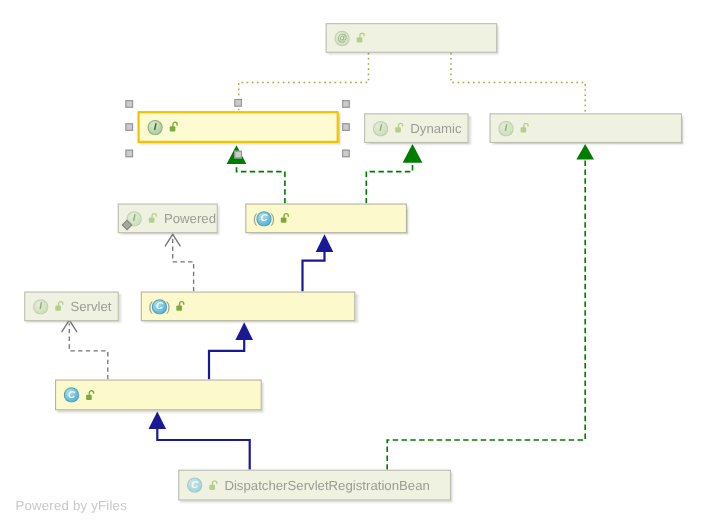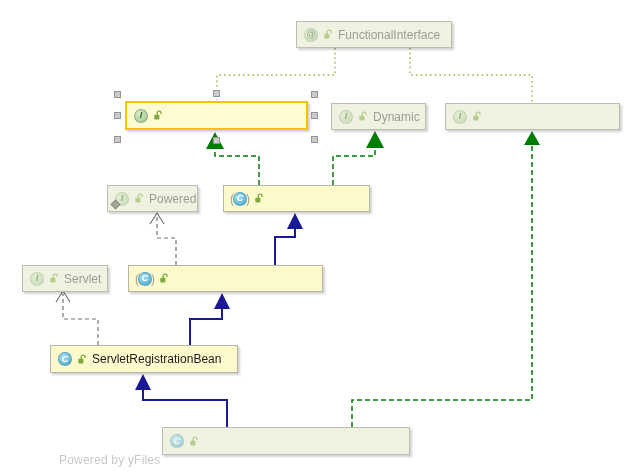--- a/index.html
+++ b/index.html
@@ -27,21 +27,21 @@
              color:#ffffff;border:1px solid rgba(60,130,160,.5);box-sizing:border-box;}
   .paren{color:#9f9f97;font-size:12px;line-height:1;margin:0 -1px;}
   .inner-mark{position:absolute;left:-3px;bottom:-2px;width:5px;height:5px;
               background:#a7a79d;border:1px solid #8b8b82;transform:rotate(45deg);}
   .lock{flex:0 0 auto;color:#7fa93d;margin-left:1px;}
 
   .handle{position:absolute;z-index:3;width:7px;height:7px;box-sizing:border-box;
           background:#cbcbcb;border:1px solid #949494;}
 
   .watermark{position:absolute;z-index:2;left:14px;top:453px;
-             font-size:12px;color:#c8c8c8;letter-spacing:.2px;margin-left:45px;}
+             font-size:12px;color:#c8c8c8;letter-spacing:.2px;}
 
   .ann-edge{fill:none;stroke-width:1.4;stroke-dasharray:1.5 3.2;}
   .impl-edge{fill:none;stroke-width:1.5;stroke-dasharray:5 3;}
   .ext-edge{fill:none;stroke-width:2;}
   .dep-edge{fill:none;stroke-width:1.2;stroke-dasharray:4 3;}
   .dep-arrow{fill:none;stroke-width:1.2;}
 </style>
 </head>
 <body>
 
@@ -80,21 +80,20 @@
 <div class="node muted" style="left:296px;top:21px;width:156px;height:27px;">
   <span class="iconwrap">
     <span class="cicon iface">
           <i>@</i>
         </span>
   </span>
   <svg class="lock" width="11" height="11" viewBox="0 0 12 12">
     <path d="M4.6 5.4 V3.4 A2.1 2.1 0 0 1 8.8 3.4 V4.4" fill="none" stroke="currentColor" stroke-width="1.4"></path>
     <rect x="1.4" y="5.2" width="5.6" height="5.2" rx="1" fill="currentColor"></rect>
   </svg>
-  <span class="label">FunctionalInterface</span>
 </div>
 
 <div class="node selected" style="left:125px;top:101px;width:183px;height:29px;">
   <span class="iconwrap">
     <span class="cicon iface">
           <i>I</i>
         </span>
   </span>
   <svg class="lock" width="11" height="11" viewBox="0 0 12 12">
     <path d="M4.6 5.4 V3.4 A2.1 2.1 0 0 1 8.8 3.4 V4.4" fill="none" stroke="currentColor" stroke-width="1.4"></path>
@@ -194,30 +193,30 @@
 <div class="node" style="left:50px;top:345px;width:188px;height:28px;">
   <span class="iconwrap">
     <span class="cicon cls">
           <i>C</i>
         </span>
   </span>
   <svg class="lock" width="11" height="11" viewBox="0 0 12 12">
     <path d="M4.6 5.4 V3.4 A2.1 2.1 0 0 1 8.8 3.4 V4.4" fill="none" stroke="currentColor" stroke-width="1.4"></path>
     <rect x="1.4" y="5.2" width="5.6" height="5.2" rx="1" fill="currentColor"></rect>
   </svg>
-  <span class="label">ServletRegistrationBean</span>
 </div>
 
 <div class="node muted" style="left:162px;top:427px;width:248px;height:28px;">
   <span class="iconwrap">
     <span class="cicon cls">
           <i>C</i>
         </span>
   </span>
   <svg class="lock" width="11" height="11" viewBox="0 0 12 12">
     <path d="M4.6 5.4 V3.4 A2.1 2.1 0 0 1 8.8 3.4 V4.4" fill="none" stroke="currentColor" stroke-width="1.4"></path>
     <rect x="1.4" y="5.2" width="5.6" height="5.2" rx="1" fill="currentColor"></rect>
   </svg>
+  <span class="label">DispatcherServletRegistrationBean</span>
 </div>
 
 <div class="watermark">Powered by yFiles</div>
 
 </div>
 
 </body></html>

